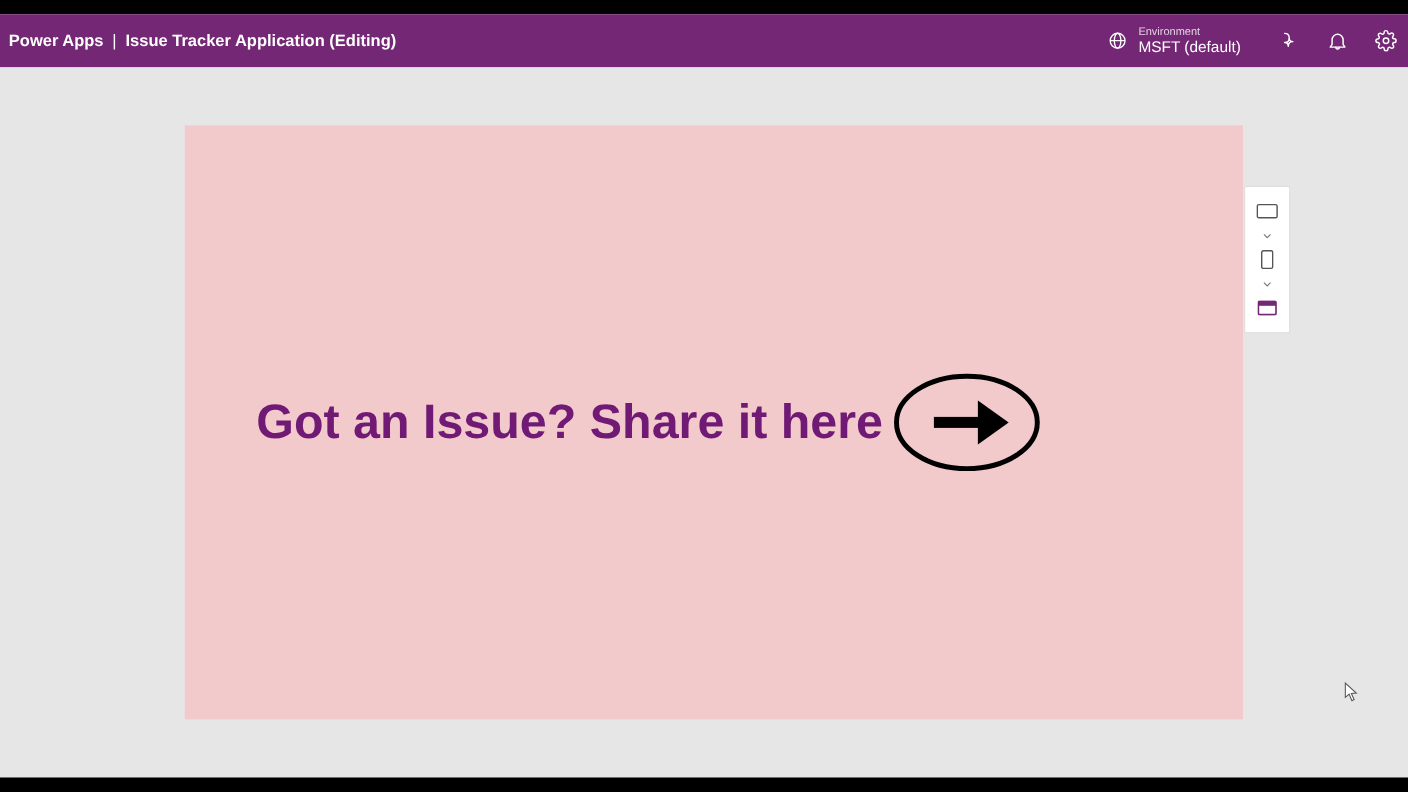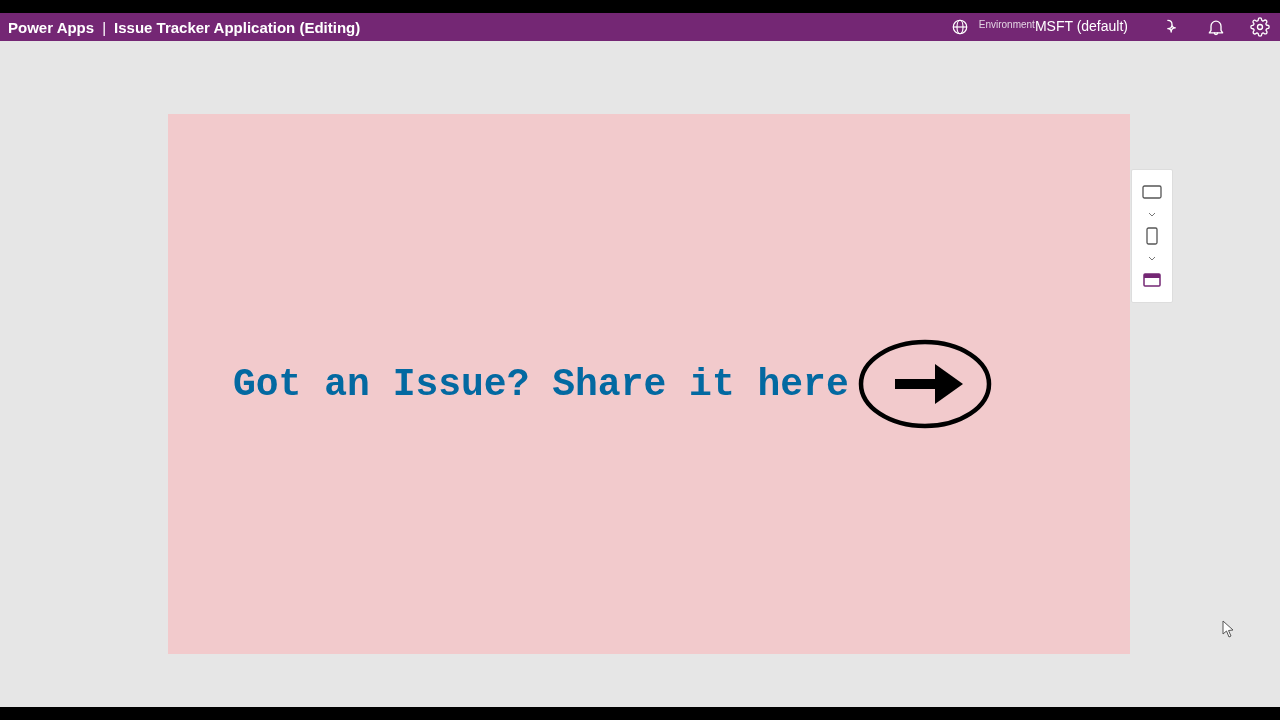--- a/index.html
+++ b/index.html
@@ -21,21 +21,21 @@
     .letterbox-bottom { bottom: 0; }
     .viewport {
       position: absolute;
       top: 13px;
       left: 0;
       right: 0;
       bottom: 13px;
       background: #e6e6e6;
     }
     .header {
-      height: 28px;
+      height: 48px;
       background: #742774;
       color: #fff;
       display: flex;
       align-items: center;
       padding: 0 10px 0 8px;
     }
     .brand {
       font-size: 15px;
       font-weight: 600;
       display: flex;
@@ -54,21 +54,21 @@
       display: flex;
       align-items: center;
       gap: 10px;
       margin-right: 20px;
     }
     .env-icon svg {
       display: block;
     }
     .env-text {
       display: flex;
-      flex-direction: row;
+      flex-direction: column;
       line-height: 1.1;
     }
     .env-label {
       font-size: 10px;
       opacity: 0.8;
     }
     .env-value {
       font-size: 14px;
     }
     .header-icons {
@@ -105,24 +105,24 @@
       display: flex;
       align-items: center;
       padding-left: 65px;
     }
     .canvas-content {
       display: flex;
       align-items: center;
       gap: 8px;
     }
     .prompt-text {
-      font-family: Liberation Mono, monospace;
+      font-family: Liberation Sans, sans-serif;
       font-weight: 700;
-      font-size: 38px;
-      color: #0369a1;
+      font-size: 44px;
+      color: #701a75;
     }
     .arrow-button {
       width: 136px;
       height: 92px;
       display: flex;
       align-items: center;
       justify-content: center;
       cursor: pointer;
     }
     .tool-panel {

